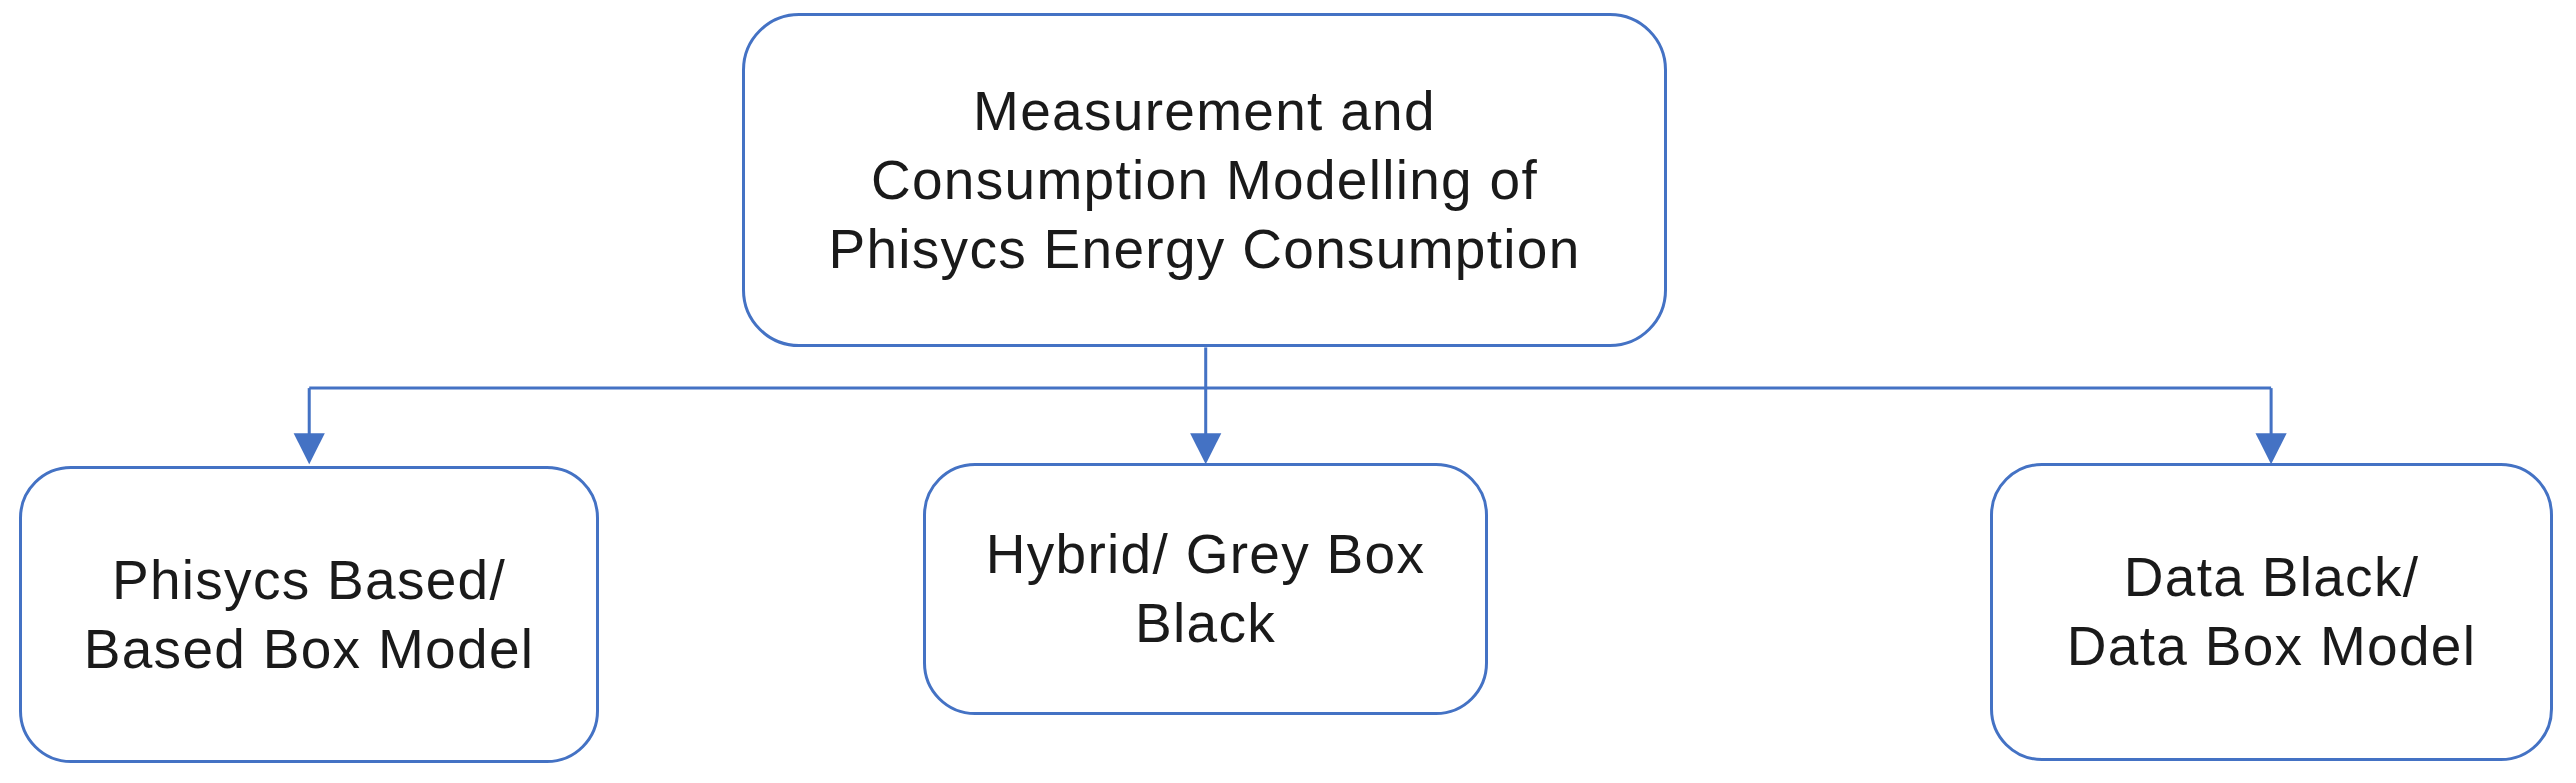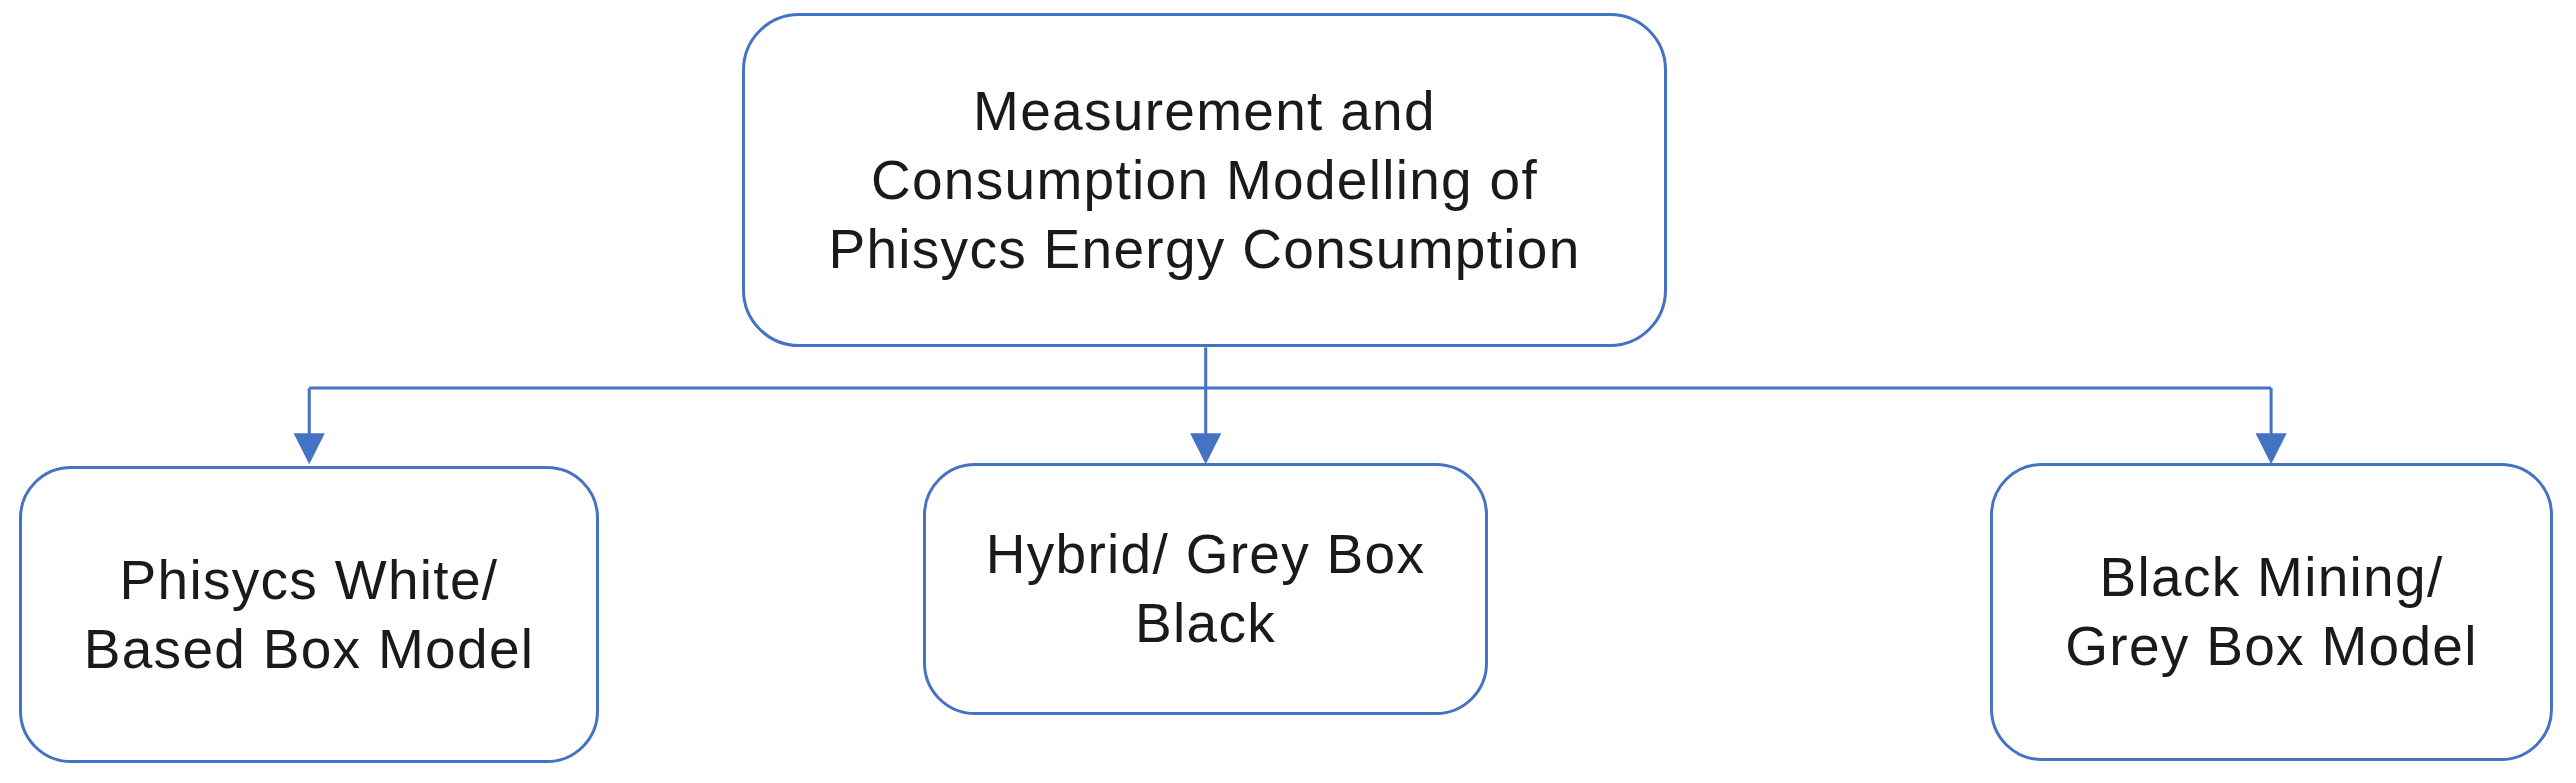--- a/index.html
+++ b/index.html
@@ -95,28 +95,28 @@
     <polygon class="arrowhead" points="2604,500 2640,500 2622,536"></polygon>
   </svg>
 
   <div class="node node-root">
     <span class="line">Measurement and</span>
     <span class="line">Consumption Modelling of</span>
     <span class="line">Phisycs Energy Consumption</span>
   </div>
 
   <div class="node node-child-0">
-    <span class="line">Phisycs White/</span>
+    <span class="line">Phisycs Based/</span>
     <span class="line">Based Box Model</span>
   </div>
 
   <div class="node node-child-1">
     <span class="line">Hybrid/ Grey Box</span>
     <span class="line">Black</span>
   </div>
 
   <div class="node node-child-2">
-    <span class="line">Black Mining/</span>
-    <span class="line">Grey Box Model</span>
+    <span class="line">Data Black/</span>
+    <span class="line">Data Box Model</span>
   </div>
 
 </div>
 
 
 </body></html>

